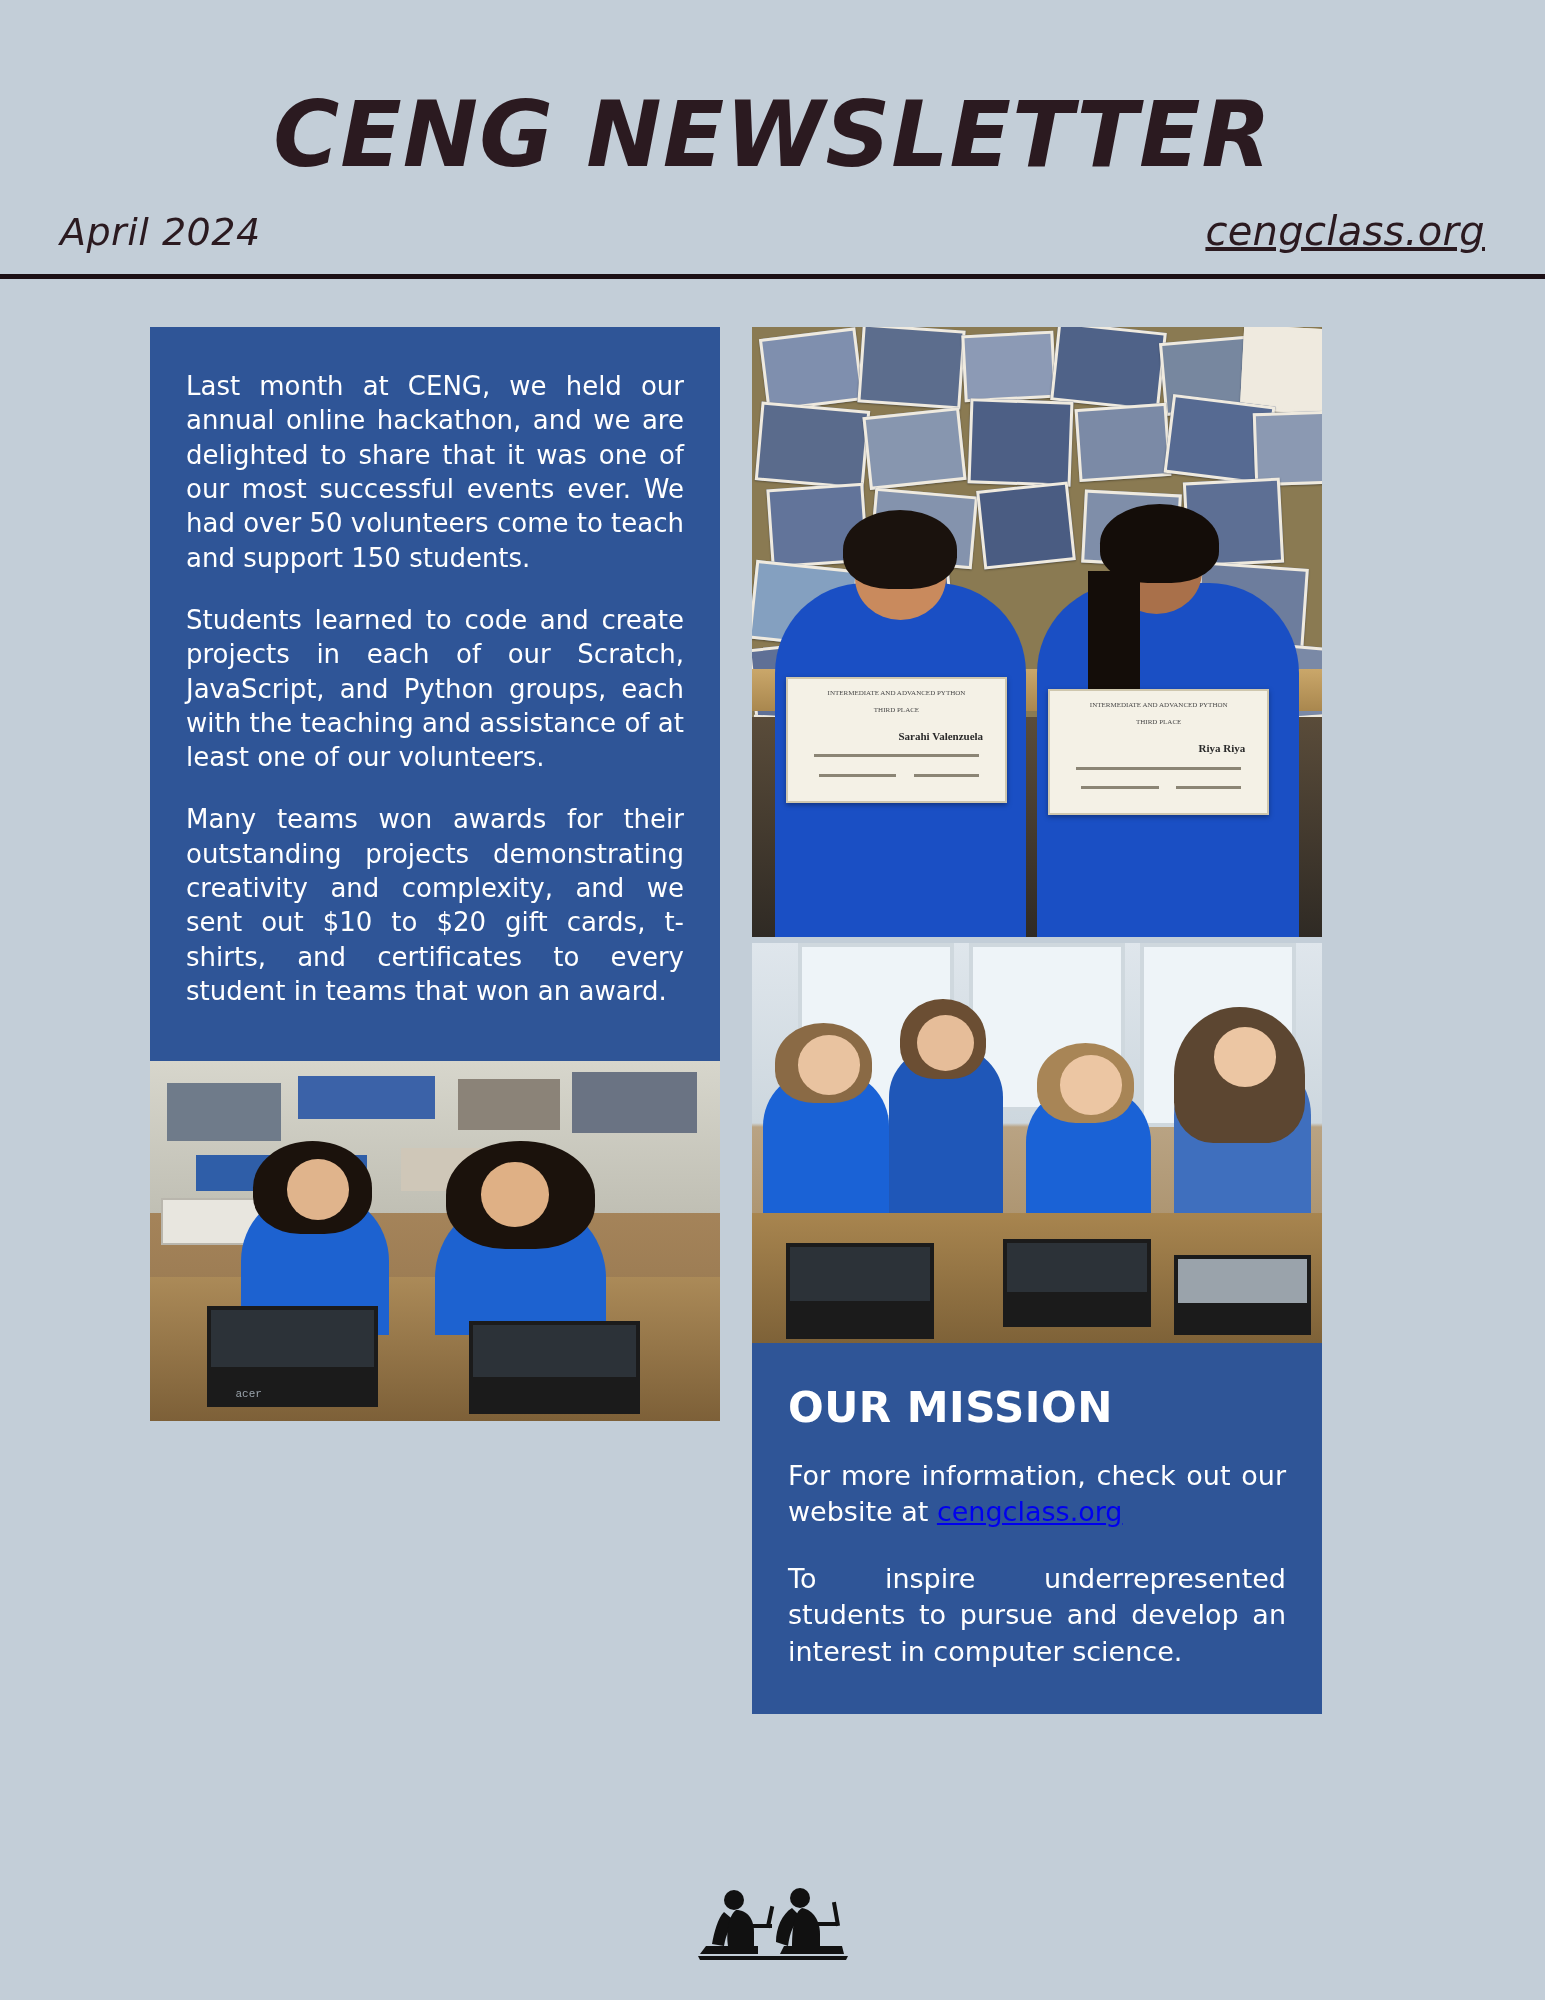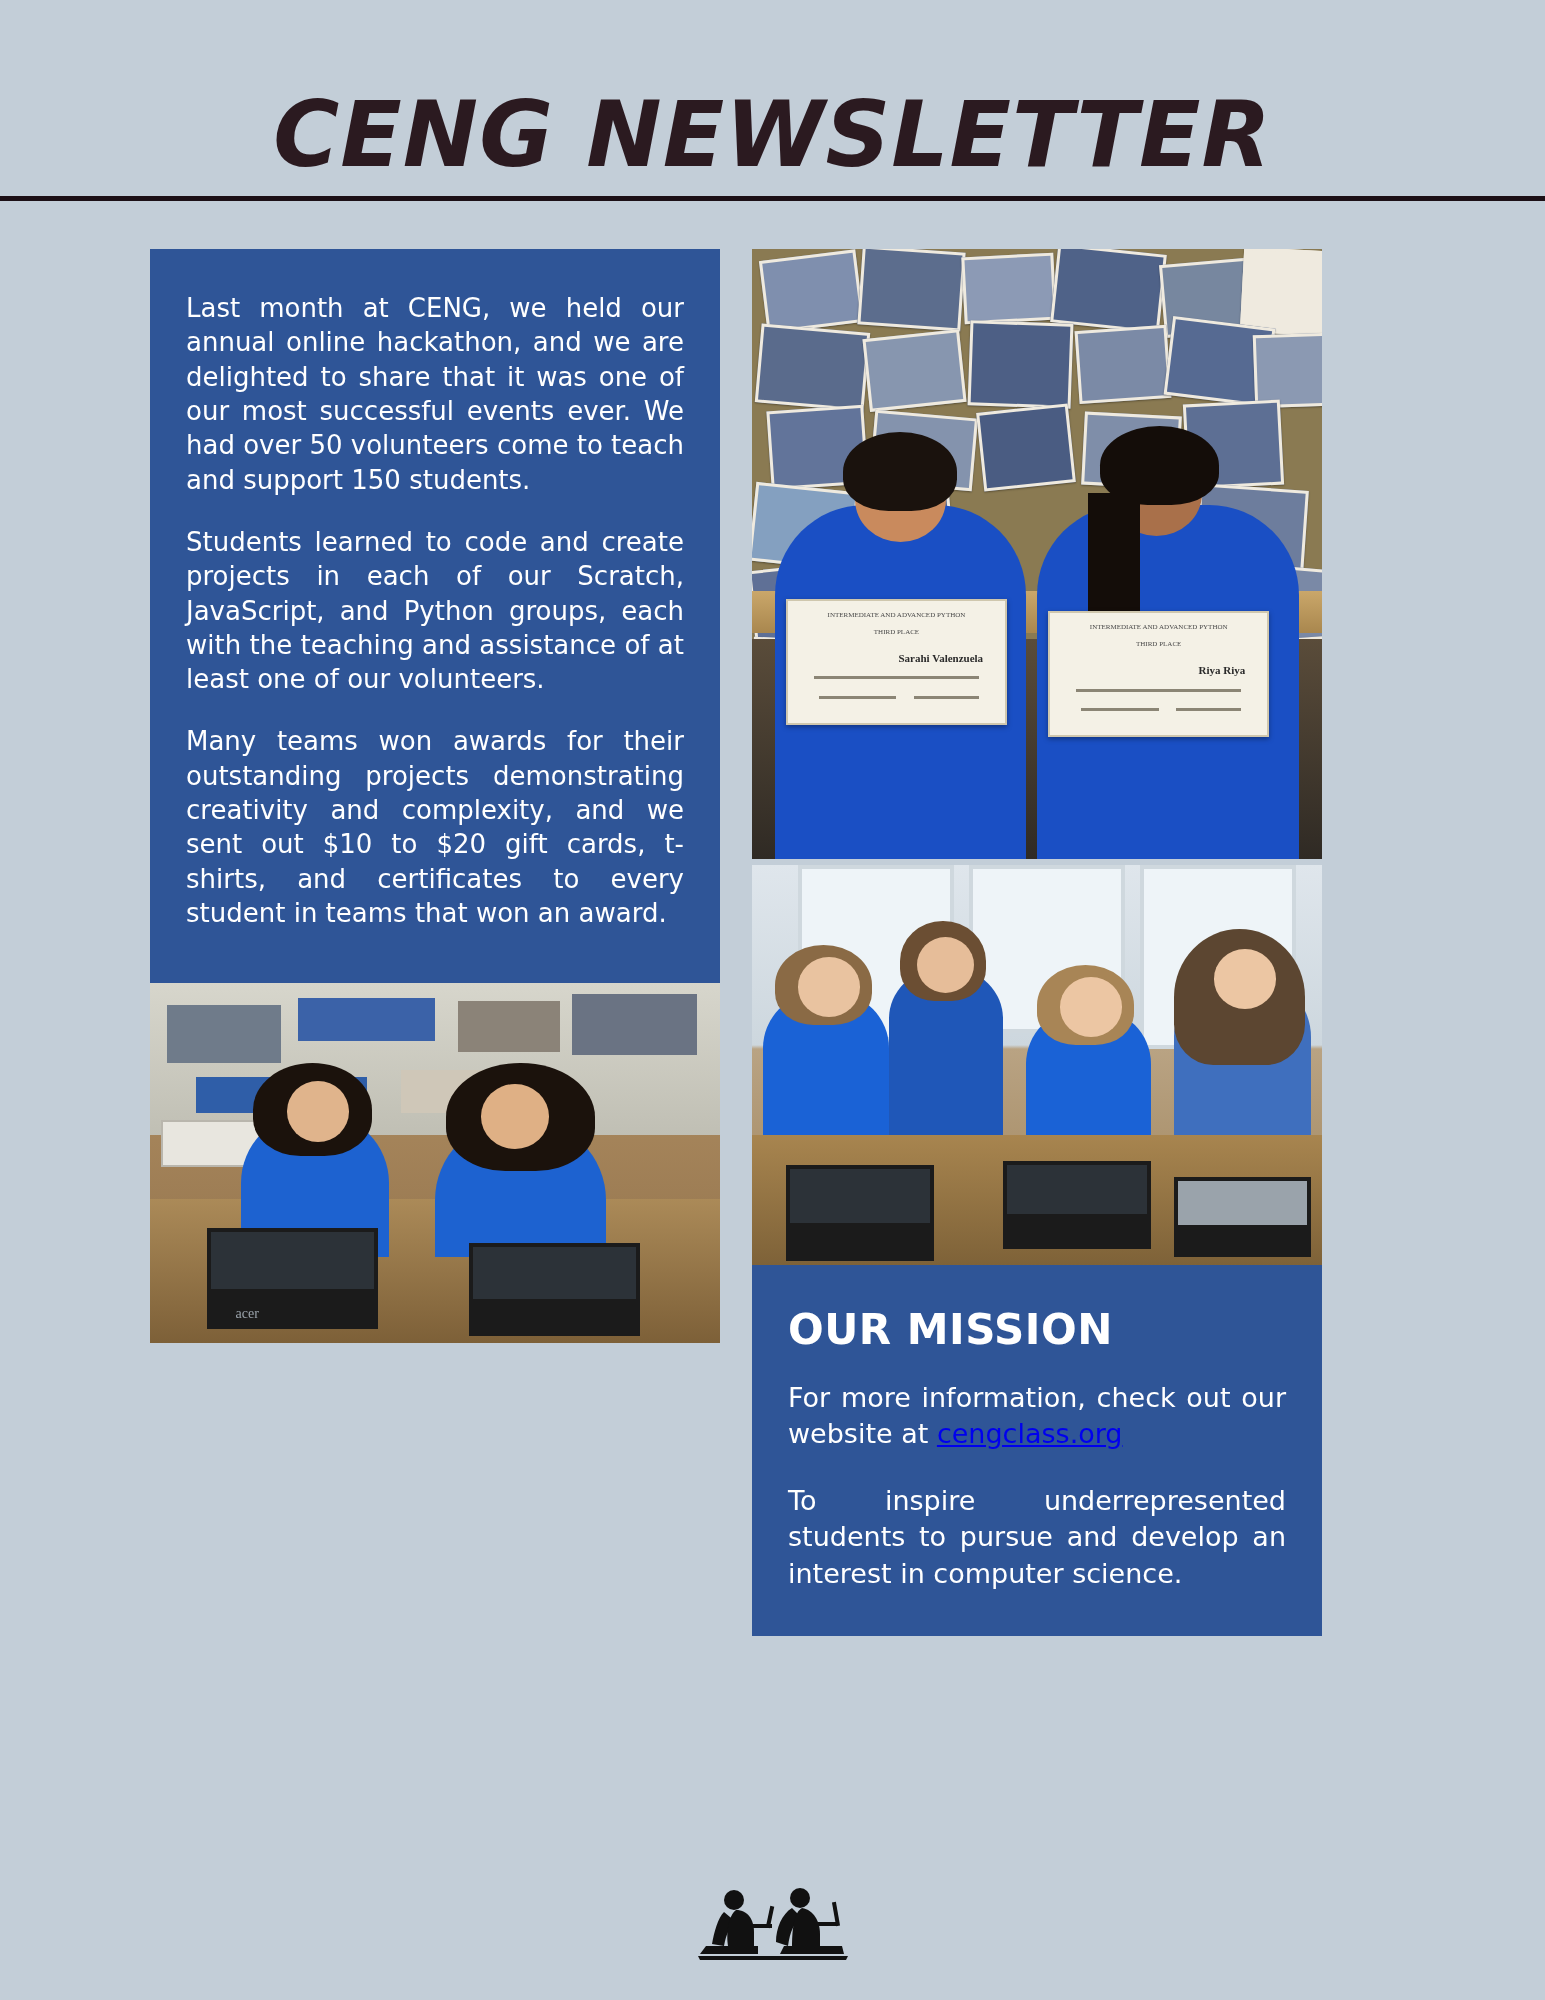--- a/index.html
+++ b/index.html
@@ -235,20 +235,24 @@
     justify-content: center;
     align-items: flex-end;
   }
   .logo-svg { display: block; }
 </style>
 </head>
 <body>
 
 <div class="masthead">
   <h1 class="news-title">CENG NEWSLETTER</h1>
+  <div class="subhead">
+    <div class="issue-date">April 2024</div>
+    <a class="site-url" href="#">cengclass.org</a>
+  </div>
   <div class="rule"></div>
 </div>
 
 <div class="content">
 
   <div class="col-left">
 
     <div class="blue-panel panel-left">
       <p class="panel-p">Last month at CENG, we held our annual online hackathon, and we are delighted to share that it was one of our most successful events ever. We had over 50 volunteers come to teach and support 150 students.</p>
       <p class="panel-p">Students learned to code and create  projects in each of our Scratch, JavaScript, and Python groups, each with the teaching and assistance of at least one of our volunteers.</p>
@@ -275,21 +279,21 @@
       <div class="kid" style="left:50%;width:30%;height:38%;bottom:24%;background:#1d62d0;border-radius:80px 80px 0 0;"></div>
       <div class="hair" style="left:52%;bottom:48%;width:26%;height:30%;background:#1b120c;"></div>
       <div class="head" style="left:58%;bottom:54%;width:12%;height:18%;background:#dfb085;"></div>
 
       <div class="laptop" style="left:10%;bottom:4%;width:30%;height:28%;">
           <div class="scr"></div>
         </div>
       <div class="laptop" style="left:56%;bottom:2%;width:30%;height:26%;">
           <div class="scr"></div>
         </div>
-      <div style="position:absolute;left:15%;bottom:6%;font-size:14px;color:#9aa3ab;font-family:Liberation Serif, serif;text-align:right;">acer</div>
+      <div style="position:absolute;left:15%;bottom:6%;font-size:11px;color:#9aa3ab;font-family:Liberation Mono, monospace;text-align:right;">acer</div>
     </div>
 
   </div>
 
   <div class="col-right">
 
     <div class="photo photo-1">
       <div class="collage">
         <i style="left:2%;top:1%;width:16%;height:11%;transform:rotate(-7deg);background:#7f8fae;"></i>
         <i style="left:19%;top:0%;width:17%;height:12%;transform:rotate(4deg);background:#5c6d8d;"></i>

